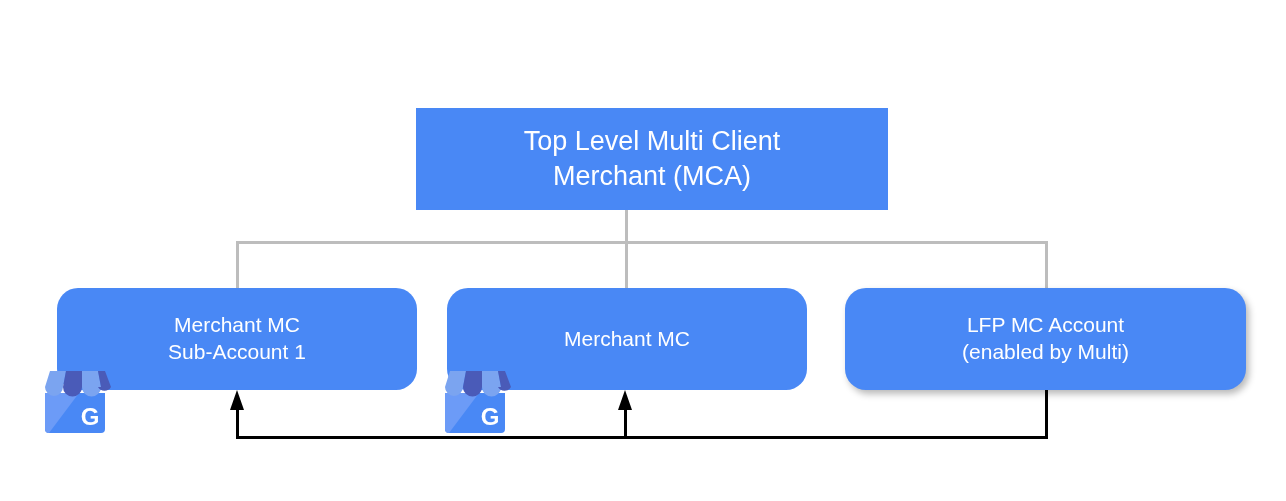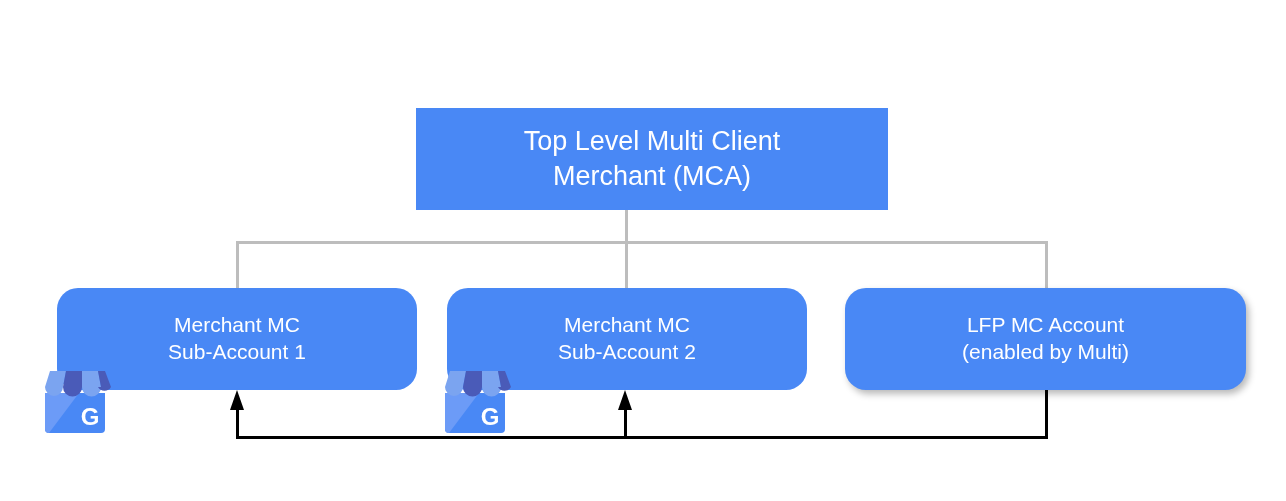--- a/index.html
+++ b/index.html
@@ -135,21 +135,20 @@
     <span class="line">Merchant (MCA)</span>
   </div>
 
   <div class="node node-child" id="node-sub1">
     <span class="line">Merchant MC</span>
     <span class="line">Sub-Account 1</span>
   </div>
 
   <div class="node node-child" id="node-sub2">
     <span class="line">Merchant MC</span>
-    <span class="line">Sub-Account 2</span>
   </div>
 
   <div class="node node-child" id="node-lfp">
     <span class="line">LFP MC Account</span>
     <span class="line">(enabled by Multi)</span>
   </div>
 
   <svg class="gmb-icon" id="gmb-icon-1" viewBox="0 0 74 74">
     <path d="M7 28 h60 v36 a4 4 0 0 1 -4 4 H11 a4 4 0 0 1 -4 -4 Z" fill="#4988f5"></path>
     <path d="M7 64 V28 h34 L11 68 a4 4 0 0 1 -4 -4 Z" fill="#6c9bf7"></path>

